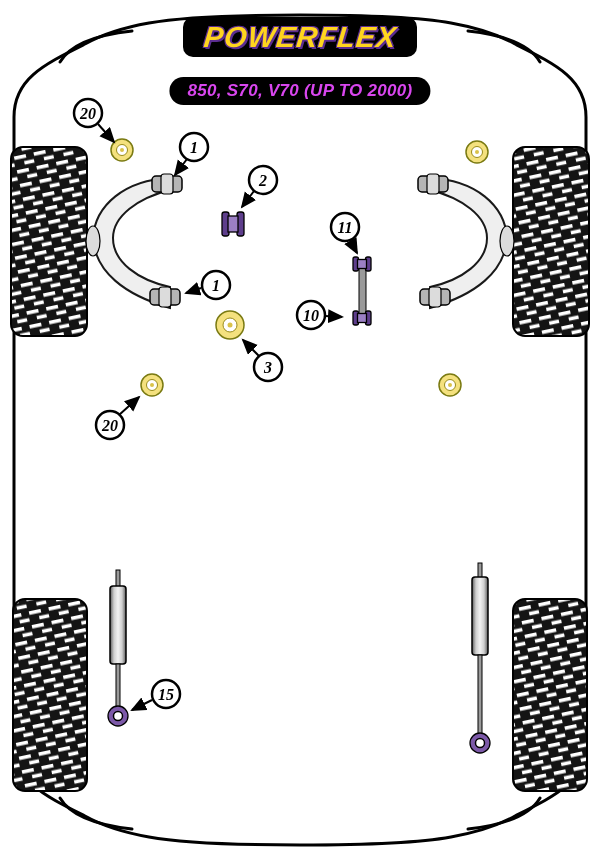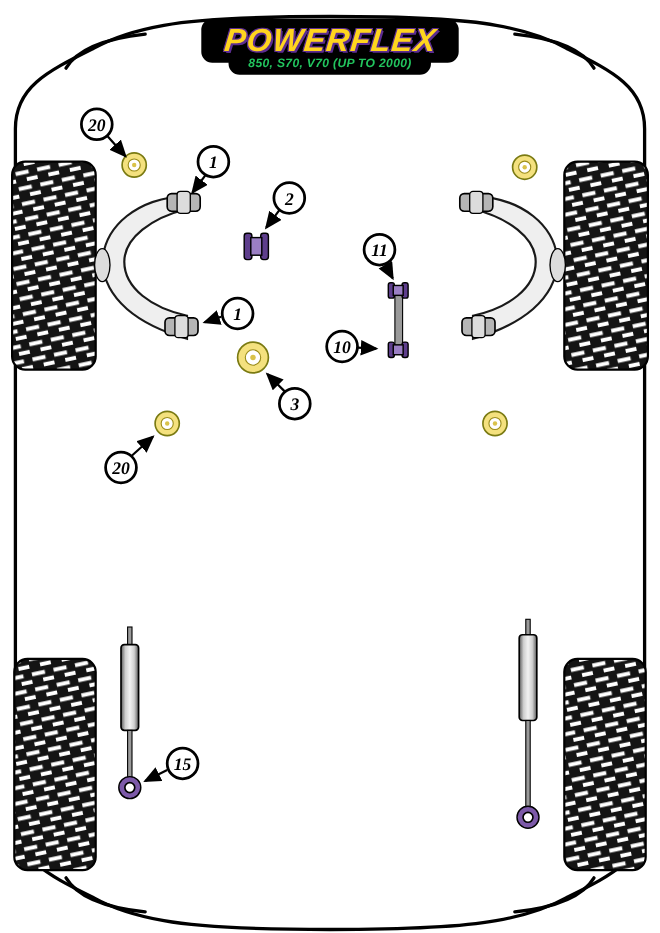--- a/index.html
+++ b/index.html
@@ -6,24 +6,24 @@
   .stage{position:relative;width:600px;height:848px;background:#ffffff;overflow:hidden;
          font-family:"Liberation Sans",sans-serif;}
   .stage > svg{position:absolute;left:0;top:0;}
 
   .logo-box{position:absolute;left:183px;top:17px;width:234px;height:40px;background:#000;
             border-radius:10px;display:flex;align-items:center;justify-content:center;z-index:5;}
   .logo-text{font-family:"Liberation Sans",sans-serif;font-style:italic;font-weight:900;
              font-size:29px;color:#FFD51E;letter-spacing:1px;transform:skewX(-6deg);
              text-shadow:-1px -1px 0 #5C2D91,1px -1px 0 #5C2D91,-1px 1px 0 #5C2D91,
                          2px 2px 0 #5C2D91,1px 1px 0 #5C2D91;}
-  .banner{position:absolute;left:50%;top:48px;transform:translateX(-50%);background:#000;
-          color:#22c55e;border-radius:15px;padding:4px 18px;white-space:nowrap;z-index:5;
+  .banner{position:absolute;left:50%;top:77px;transform:translateX(-50%);background:#000;
+          color:#d946ef;border-radius:15px;padding:4px 18px;white-space:nowrap;z-index:5;
           font-family:"Liberation Sans",sans-serif;font-style:italic;font-weight:bold;
-          font-size:11px;letter-spacing:.3px;}
+          font-size:17px;letter-spacing:.3px;}
 
   .outline{fill:#ffffff;stroke:#000;stroke-width:3;}
   .corner-arc{fill:none;stroke:#000;stroke-width:3;stroke-linecap:round;}
   .tire{fill:url(#tread);stroke:#000;stroke-width:2;}
   .arm{fill:#efefef;stroke:#1a1a1a;stroke-width:2;}
   .metal{fill:#b5b5b5;stroke:#000;stroke-width:1.5;}
   .metal-light{fill:#dcdcdc;stroke:#000;stroke-width:1.2;}
   .rod{fill:#9a9a9a;stroke:#000;stroke-width:1;}
   .shock-body{fill:url(#shockGrad);stroke:#000;stroke-width:1.5;}
   .purple-part{stroke:#000;stroke-width:1.3;}

